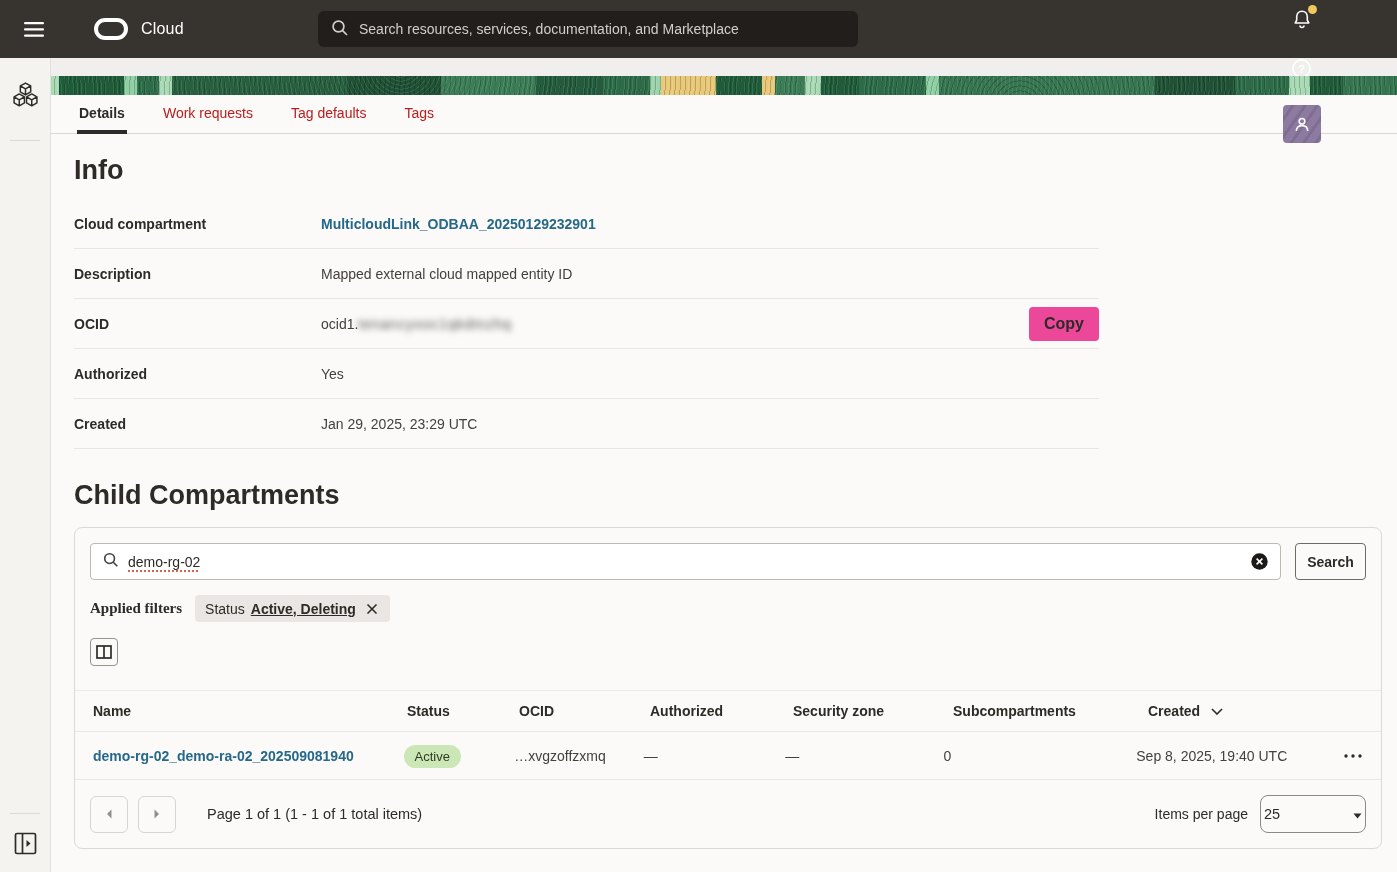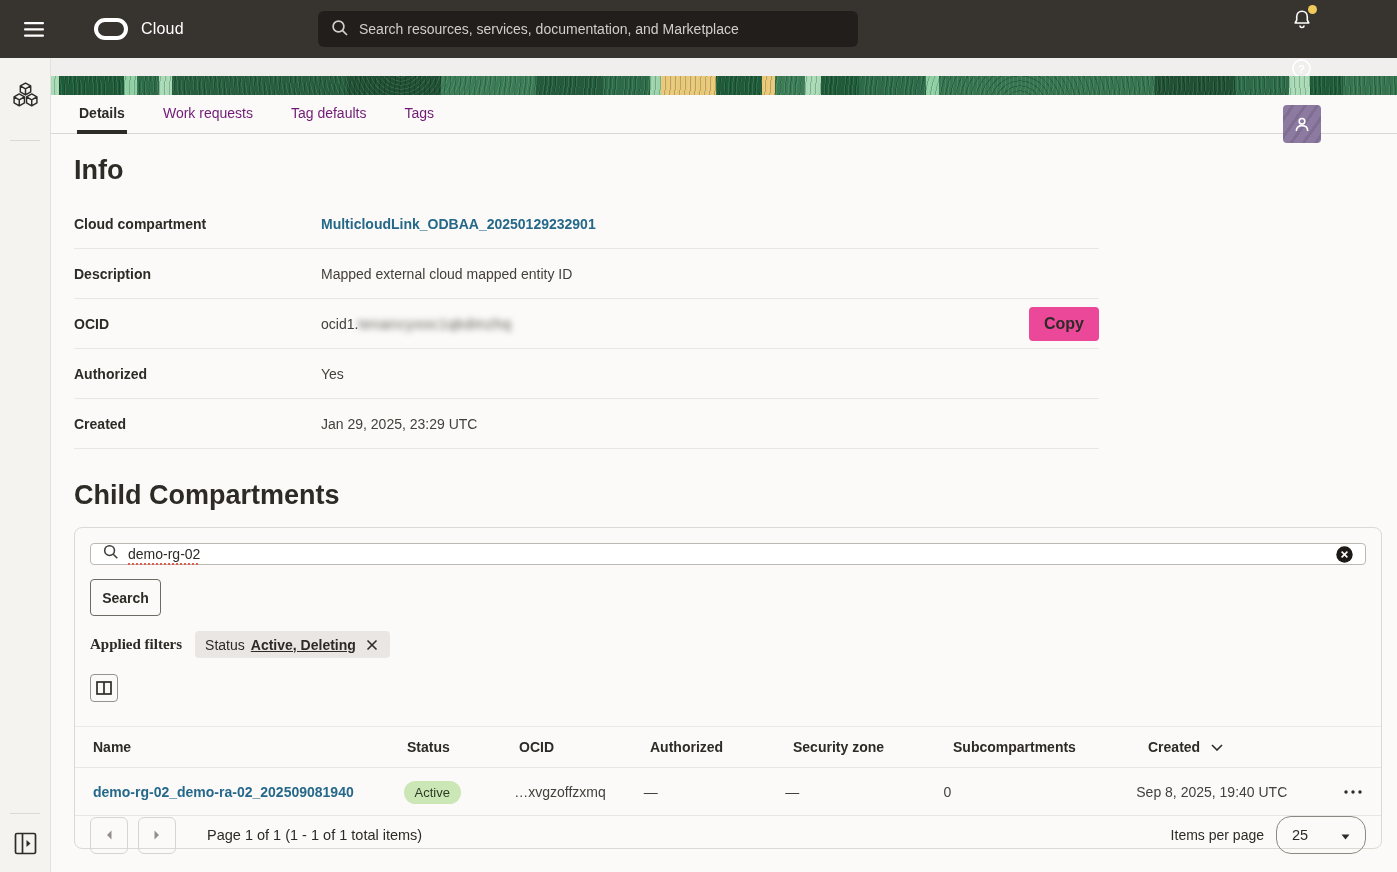--- a/index.html
+++ b/index.html
@@ -66,42 +66,42 @@
     content:""; position:absolute; inset:0;
     background:
       repeating-radial-gradient(circle at 72% 160%, rgba(0,0,0,.20) 0 1px, transparent 1px 5px),
       repeating-radial-gradient(circle at 26% -60%, rgba(255,255,255,.10) 0 1px, transparent 1px 4px);
   }
 
   
   .content { flex:1; background:#fbfaf8; min-height:0; }
   .tabs { display:flex; gap:34px; padding-left:26px; border-bottom:1px solid #dbd8d4; height:39px; background:#fbfaf8; }
   .tab {
-    display:flex; align-items:center; font-size:14px; color:#701a75; cursor:pointer;
+    display:flex; align-items:center; font-size:14px; color:#b91c1c; cursor:pointer;
     border:none; background:none; border-bottom:4px solid transparent; padding:0 2px; margin-bottom:-1px;
   }
   .tab.active { font-weight:700; color:#2e2a26; border-bottom-color:#2e2a26; }
 
   .section { padding-left:23px; }
   .h2 { font-size:27px; font-weight:700; color:#2e2a26; }
   .info-title { margin:21px 0 13px; }
   .field-row { width:1025px; min-height:50px; display:flex; align-items:center; border-bottom:1px solid #e9e6e3; font-size:14px; }
   .field-label { width:247px; flex:none; font-weight:700; color:#2e2a26; }
   .field-value { color:#45403c; display:flex; align-items:center; flex:1; }
   a.link { color:#25688a; text-decoration:none; font-weight:600; cursor:pointer; }
   .redacted { filter:blur(3px); color:#55504c; letter-spacing:1px; user-select:none; }
   .copy-btn {
     margin-left:auto; background:#ec4899; border:none; border-radius:4px; cursor:pointer;
     font-family:inherit; font-weight:600; font-size:16px; color:#2e2a26; padding:8px 15px;
   }
 
   .child-title { margin:31px 0 16px; }
   .panel { width:1308px; height:322px; border:1px solid #dcd9d5; border-radius:8px; display:flex; flex-direction:column; }
   .panel-pad { padding:15px 15px 0; }
-  .search-row { display:flex; gap:14px;flex-direction:column; }
+  .search-row { display:flex; gap:14px; }
   .search-box {
     flex:1; height:37px; border:1px solid #bdb8b2; border-radius:4px; background:#fff;
     display:flex; align-items:center; padding:0 12px; gap:9px; cursor:text;
   }
   .search-text {
     font-size:14px; color:#2e2a26;
     text-decoration:underline dotted #dd5f52; text-decoration-thickness:2px; text-underline-offset:4px;
   }
   .clear-btn { margin-left:auto; background:none; border:none; cursor:pointer; display:flex; padding:0; }
   .outline-btn {
@@ -137,22 +137,22 @@
   .pagination { flex:1; display:flex; align-items:center; padding:0 15px; }
   .pg-btn {
     width:38px; height:37px; border:1px solid #d8d5d1; border-radius:6px; background:transparent;
     display:flex; align-items:center; justify-content:center; cursor:default;
   }
   .pg-btn + .pg-btn { margin-left:10px; }
   .pg-summary { margin-left:31px; font-size:14.5px; color:#2e2a26; }
   .ipp-group { margin-left:auto; display:flex; align-items:center; gap:12px; }
   .ipp-label { font-size:14px; color:#2e2a26; }
   .ipp-select {
-    width:90px; height:38px; border:1px solid #8d8882; border-radius:15px; background:transparent;
-    display:flex; align-items:center; justify-content:space-between; padding:0 15px; cursor:pointer;
+    width:106px; height:38px; border:1px solid #8d8882; border-radius:8px; background:transparent;
+    display:flex; align-items:center; justify-content:space-between; padding:0 3px; cursor:pointer;
   }
   .ipp-value { font-size:14.5px; color:#2e2a26; }
 </style>
 </head>
 <body>
 
 <div class="app">
 
   <header class="topbar">
     <button class="hamburger" aria-label="menu">

